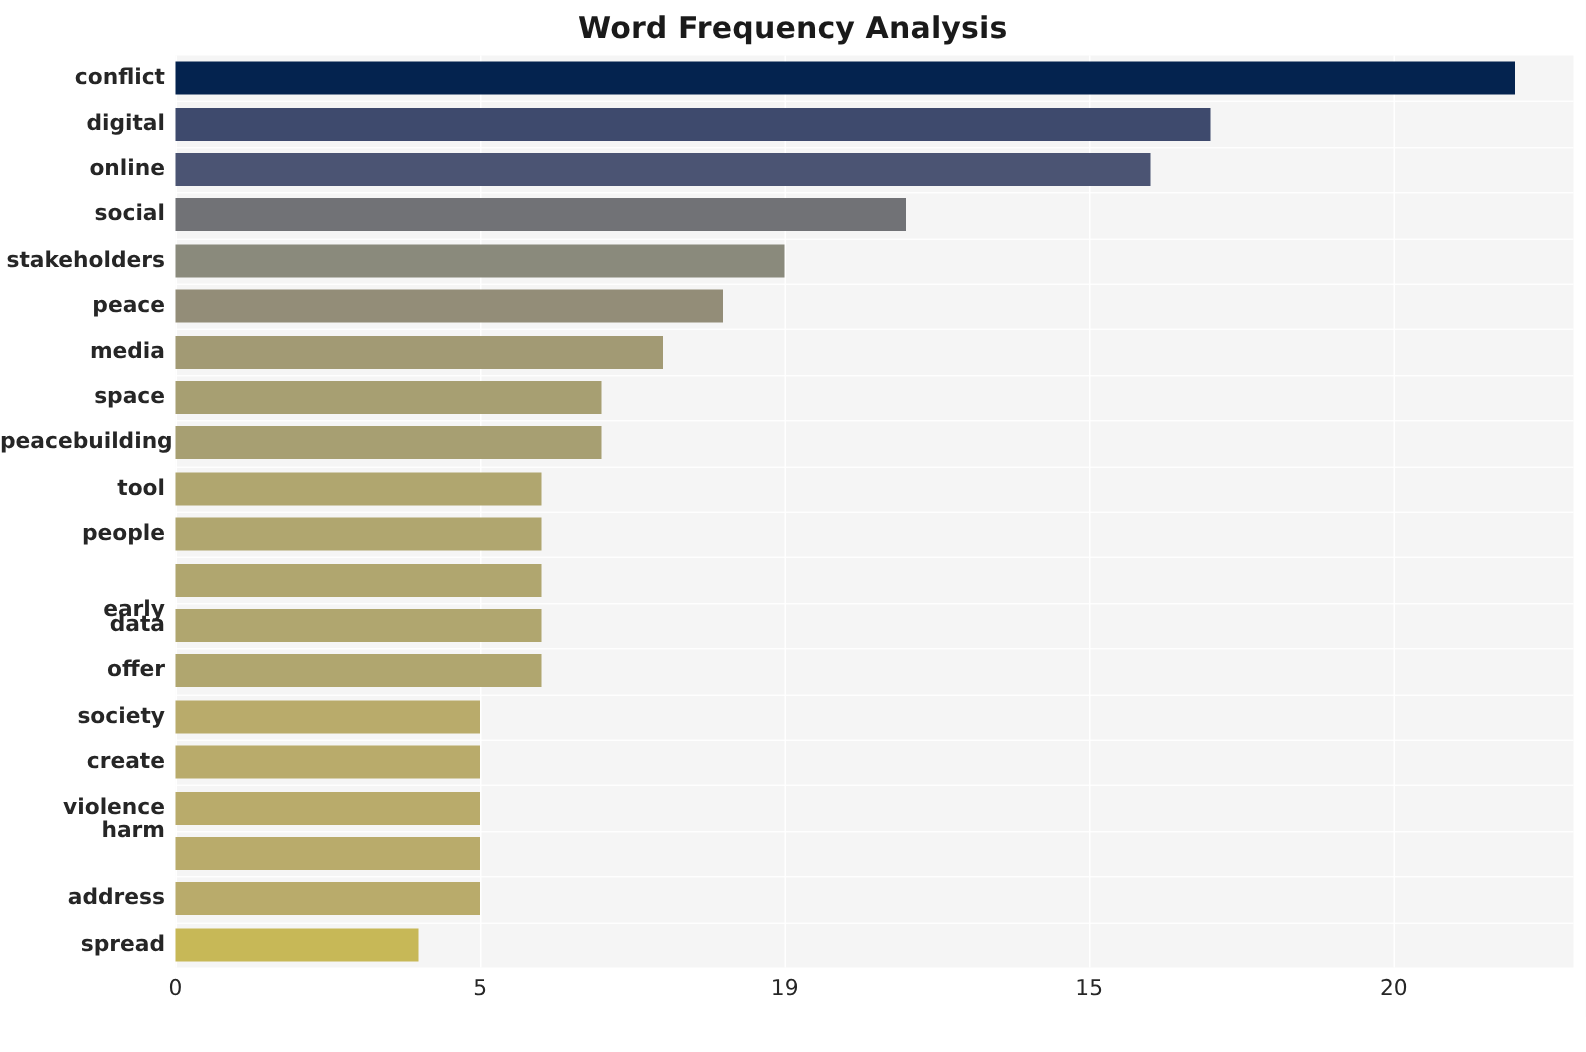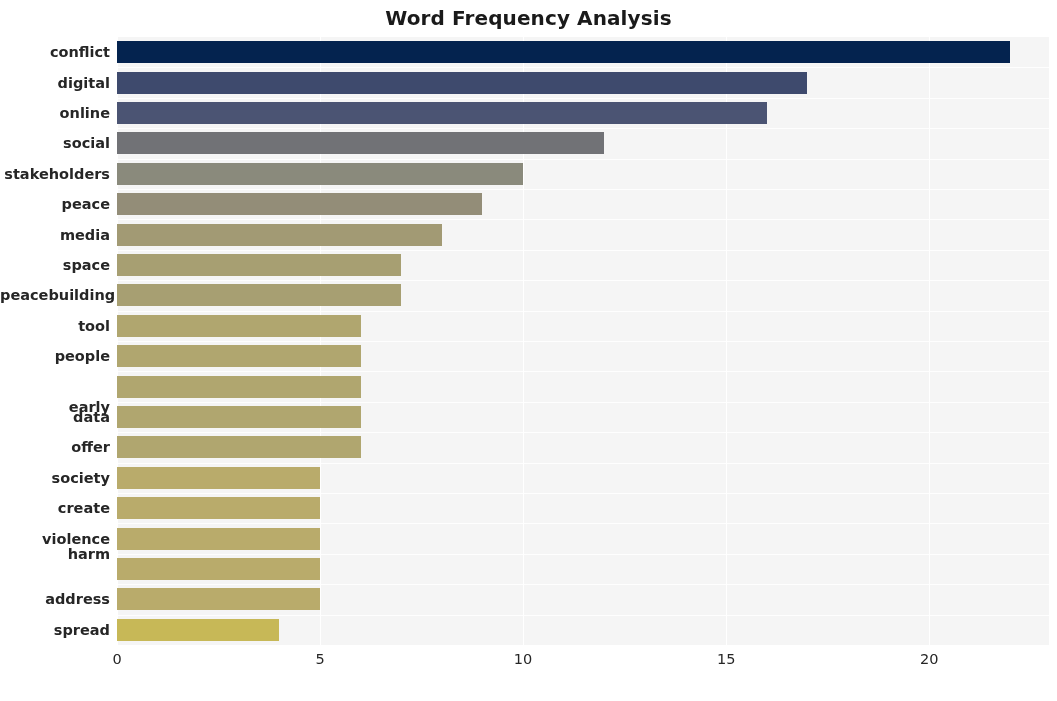--- a/index.html
+++ b/index.html
@@ -196,19 +196,19 @@
       <div class="y-tick-label" style="top: 471.2px; padding-left: 36px;">create</div>
       <div class="y-tick-label" style="top: 501.6px;">violence</div>
       <div class="y-tick-label" style="top: 517px;">harm</div>
       <div class="y-tick-label" style="top: 562.4px;">address</div>
       <div class="y-tick-label" style="top: 592.8px;">spread</div>
     </div>
 
   <div id="x-tick-labels">
       <div class="x-tick-label" style="left: 117px;">0</div>
       <div class="x-tick-label" style="left: 320.05px;">5</div>
-      <div class="x-tick-label" style="left: 523.1px;">10</div>
+      <div class="x-tick-label" style="left: 523.1px;">19</div>
       <div class="x-tick-label" style="left: 726.15px;">15</div>
       <div class="x-tick-label" style="left: 929.2px;">20</div>
     </div>
 
 
 </div>
 
 </body></html>

